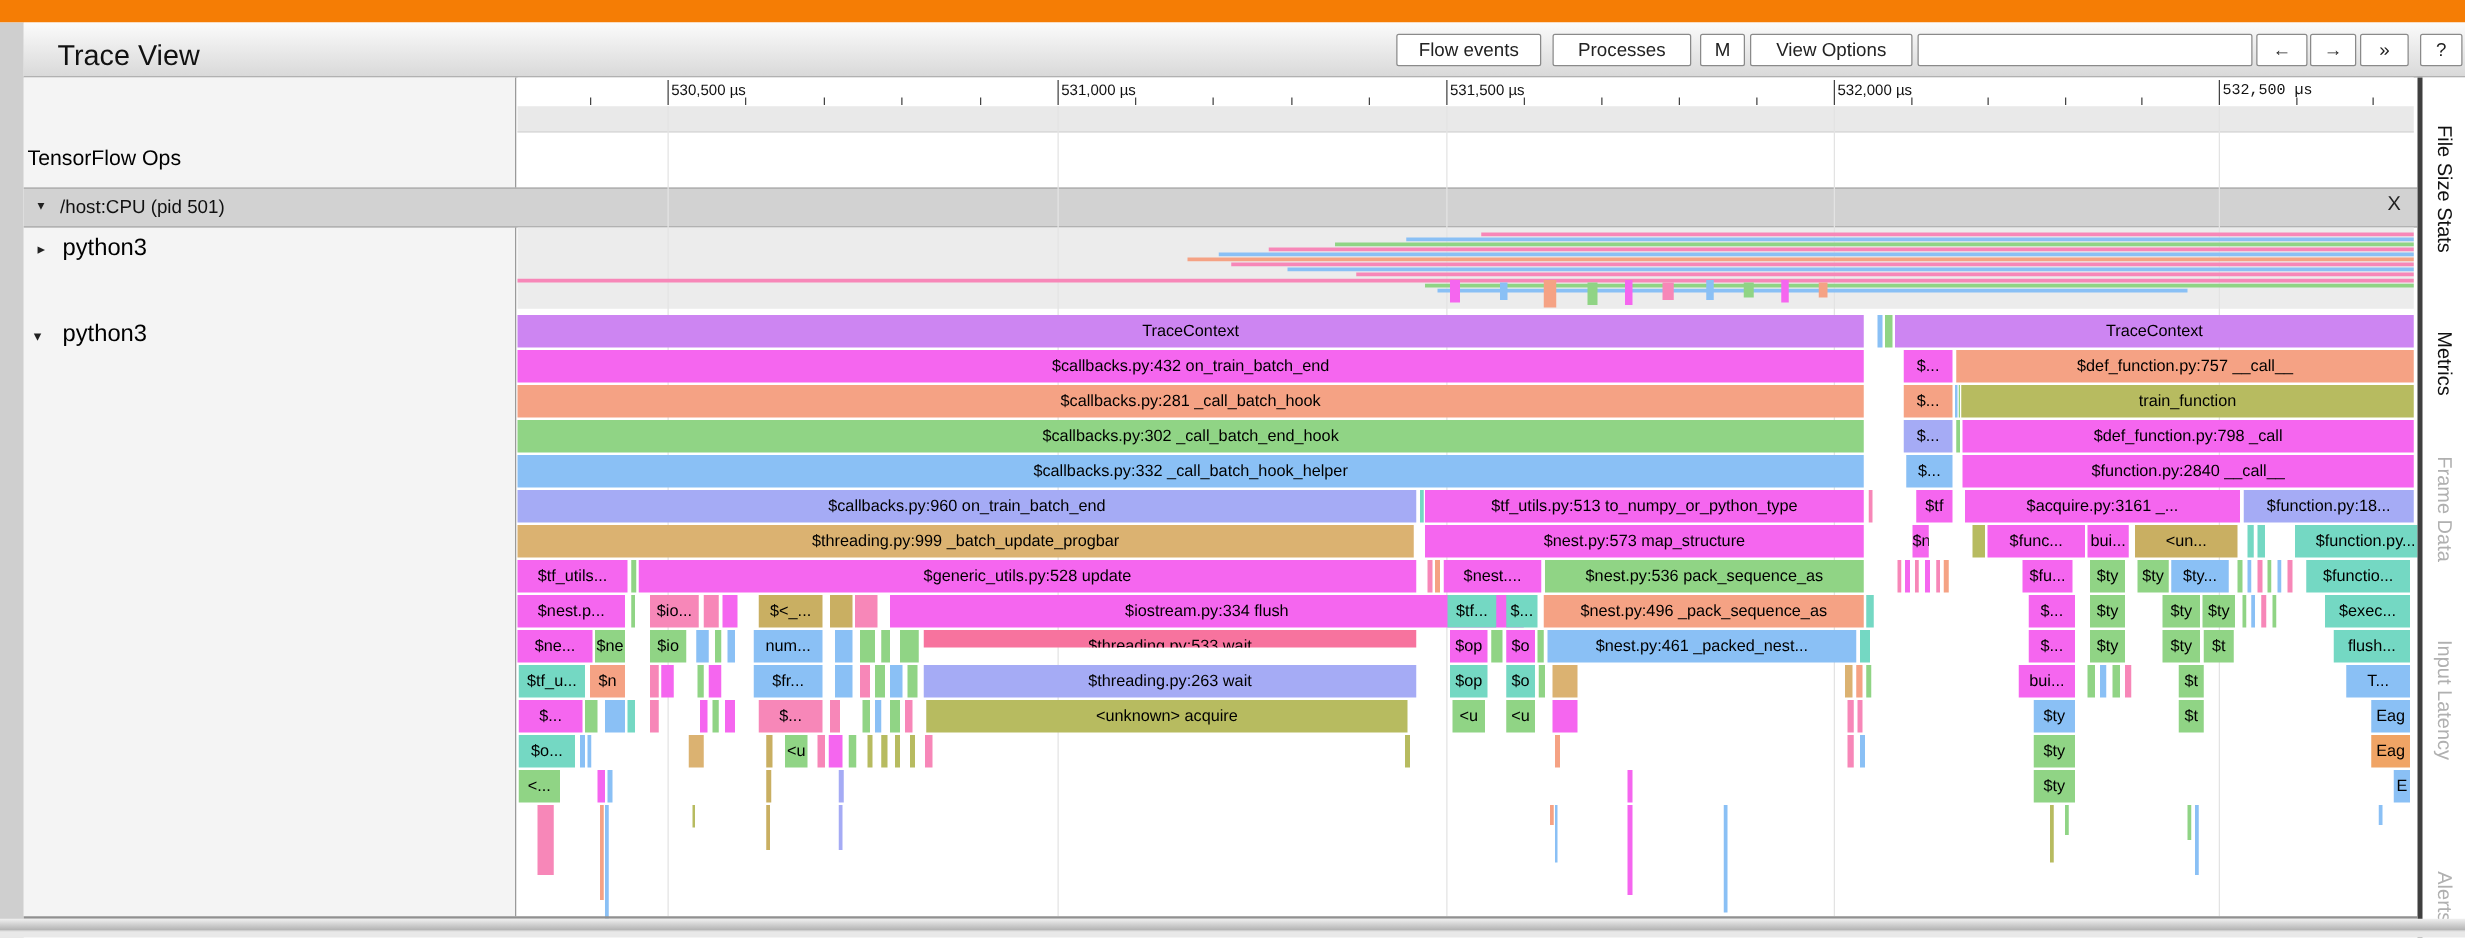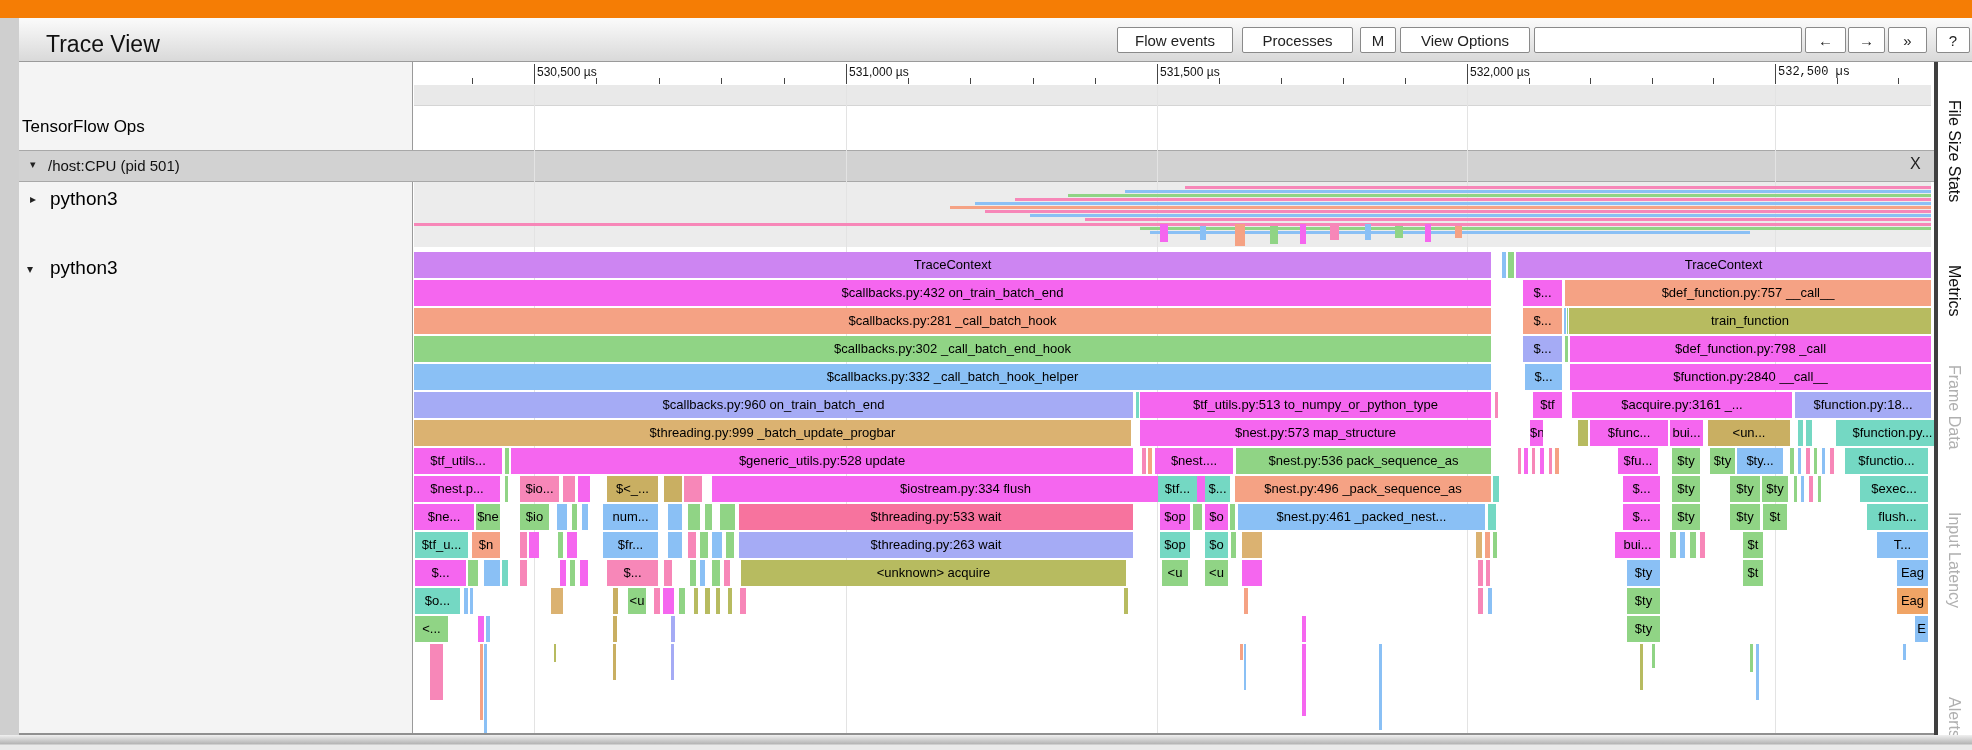--- a/index.html
+++ b/index.html
@@ -225,21 +225,21 @@
     <div class="flame-block" style="left: 476px; top: 504px; width: 24px; height: 26px; background: rgb(144, 212, 133);">$ne</div>
     <div class="flame-block" style="left: 520px; top: 504px; width: 29px; height: 26px; background: rgb(144, 212, 133);">$io</div>
     <div class="flame-block" style="left: 557px; top: 504px; width: 10px; height: 26px; background: rgb(138, 192, 245);"></div>
     <div class="flame-block" style="left: 572px; top: 504px; width: 5px; height: 26px; background: rgb(144, 212, 133);"></div>
     <div class="flame-block" style="left: 582px; top: 504px; width: 6px; height: 26px; background: rgb(138, 192, 245);"></div>
     <div class="flame-block" style="left: 603px; top: 504px; width: 55px; height: 26px; background: rgb(138, 192, 245);">num...</div>
     <div class="flame-block" style="left: 668px; top: 504px; width: 14px; height: 26px; background: rgb(138, 192, 245);"></div>
     <div class="flame-block" style="left: 688px; top: 504px; width: 12px; height: 26px; background: rgb(144, 212, 133);"></div>
     <div class="flame-block" style="left: 705px; top: 504px; width: 7px; height: 26px; background: rgb(144, 212, 133);"></div>
     <div class="flame-block" style="left: 720px; top: 504px; width: 15px; height: 26px; background: rgb(144, 212, 133);"></div>
-    <div class="flame-block" style="left: 739px; top: 504px; width: 394px; height: 26px; background: rgb(247, 115, 158);">$threading.py:533 wait</div>
+    <div class="flame-block" style="left: 739px; top: 504px; width: 394px; height: 14px; background: rgb(247, 115, 158);">$threading.py:533 wait</div>
     <div class="flame-block" style="left: 1160px; top: 504px; width: 30px; height: 26px; background: rgb(245, 102, 239);">$op</div>
     <div class="flame-block" style="left: 1193px; top: 504px; width: 9px; height: 26px; background: rgb(144, 212, 133);"></div>
     <div class="flame-block" style="left: 1205px; top: 504px; width: 23px; height: 26px; background: rgb(245, 102, 239);">$o</div>
     <div class="flame-block" style="left: 1230px; top: 504px; width: 5px; height: 26px; background: rgb(144, 212, 133);"></div>
     <div class="flame-block" style="left: 1238px; top: 504px; width: 247px; height: 26px; background: rgb(138, 192, 245);">$nest.py:461 _packed_nest...</div>
     <div class="flame-block" style="left: 1488px; top: 504px; width: 8px; height: 26px; background: rgb(116, 216, 195);"></div>
     <div class="flame-block" style="left: 1623px; top: 504px; width: 37px; height: 26px; background: rgb(245, 102, 239);">$...</div>
     <div class="flame-block" style="left: 1672px; top: 504px; width: 28px; height: 26px; background: rgb(144, 212, 133);">$ty</div>
     <div class="flame-block" style="left: 1730px; top: 504px; width: 30px; height: 26px; background: rgb(144, 212, 133);">$ty</div>
     <div class="flame-block" style="left: 1763px; top: 504px; width: 24px; height: 26px; background: rgb(144, 212, 133);">$t</div>

